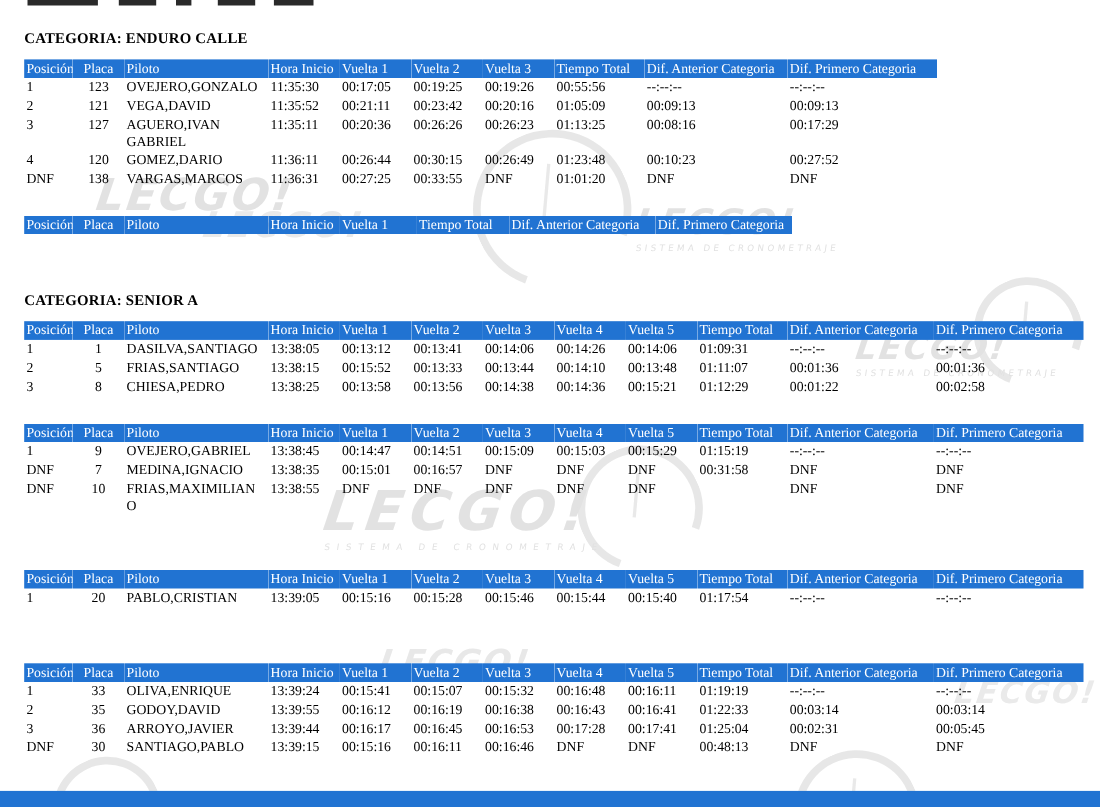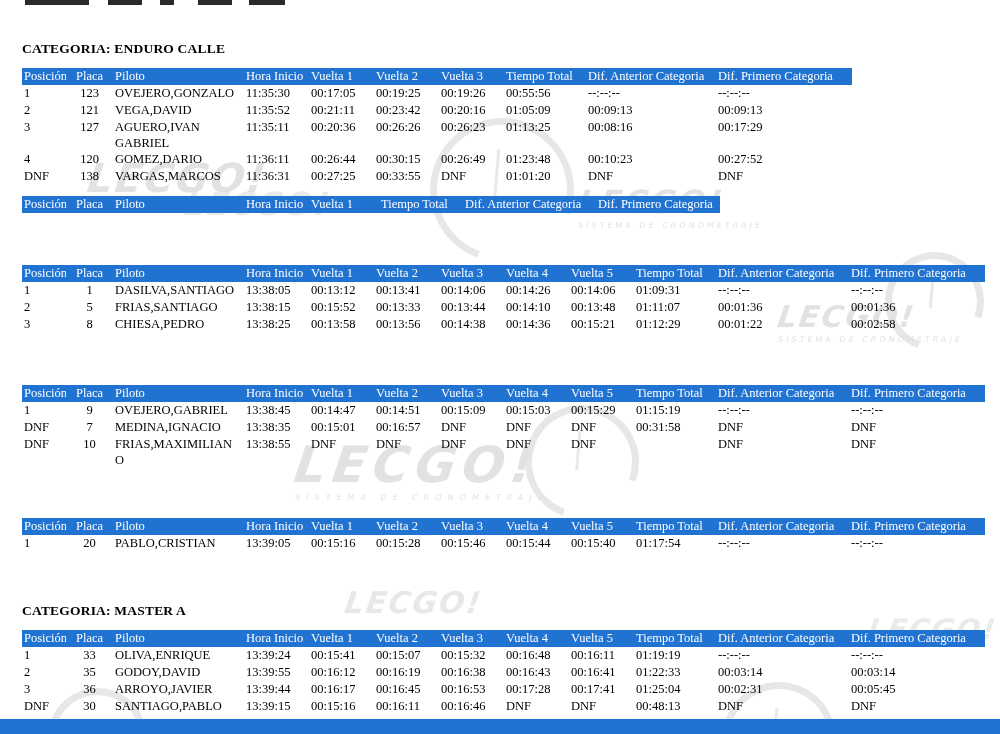--- a/index.html
+++ b/index.html
@@ -86,21 +86,21 @@
 <div class="wm wm-watch" style="left:722px;top:682px;width:100px;height:100px;">
     <div class="wm-needle"></div>
   </div>
 
 <div class="frag" style="left:25px;width:64px;"></div>
 <div class="frag" style="left:108px;width:34px;"></div>
 <div class="frag" style="left:160px;width:14px;"></div>
 <div class="frag" style="left:198px;width:34px;"></div>
 <div class="frag" style="left:249px;width:36px;"></div>
 
-<div class="section" style="top: 41px;">
+<div class="section" style="top: 27px;">
   <h2>CATEGORIA: ENDURO CALLE</h2>
   <table style="width: 830px;">
       <colgroup>
         <col style="width: 44px;">
         <col style="width: 47px;">
         <col style="width: 131px;">
         <col style="width: 65px;">
         <col style="width: 65px;">
         <col style="width: 65px;">
         <col style="width: 65px;">
@@ -208,20 +208,21 @@
           <th>Vuelta 1</th>
           <th>Tiempo Total</th>
           <th>Dif. Anterior Categoria</th>
           <th>Dif. Primero Categoria</th>
         </tr>
       </thead>
       <tbody></tbody>
     </table>
 </div>
 <div class="section" style="top: 265px;">
+  <h2>CATEGORIA: SENIOR A</h2>
   <table style="width: 963px;">
       <colgroup>
         <col style="width: 44px;">
         <col style="width: 47px;">
         <col style="width: 131px;">
         <col style="width: 65px;">
         <col style="width: 65px;">
         <col style="width: 65px;">
         <col style="width: 65px;">
         <col style="width: 65px;">
@@ -415,21 +416,20 @@
           <td>00:15:44</td>
           <td>00:15:40</td>
           <td>01:17:54</td>
           <td>--:--:--</td>
           <td>--:--:--</td>
         </tr>
       </tbody>
     </table>
 </div>
 <div class="section" style="top: 603px;">
-  <h2>CATEGORIA: MASTER A</h2>
   <table style="width: 963px;">
       <colgroup>
         <col style="width: 44px;">
         <col style="width: 47px;">
         <col style="width: 131px;">
         <col style="width: 65px;">
         <col style="width: 65px;">
         <col style="width: 65px;">
         <col style="width: 65px;">
         <col style="width: 65px;">

